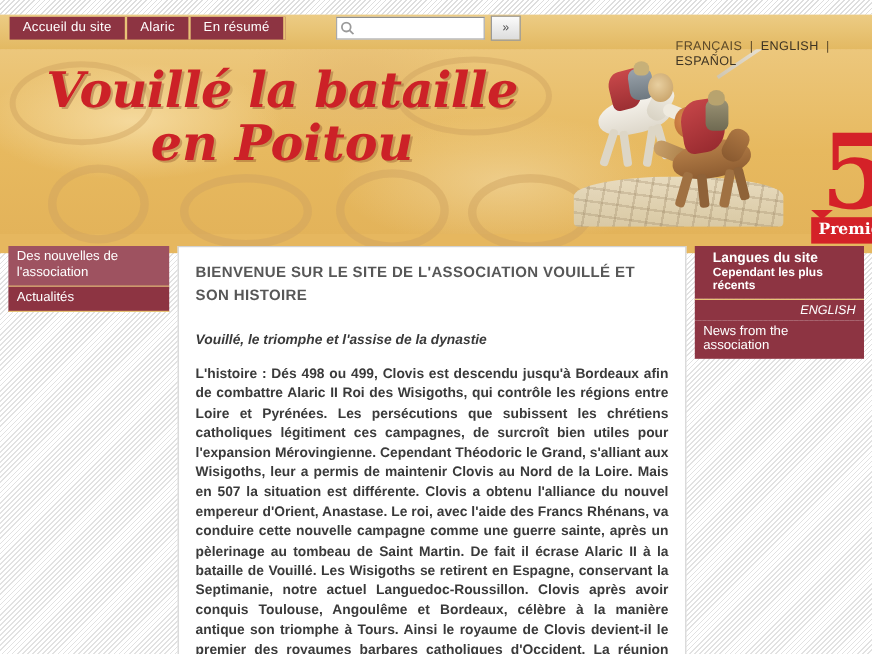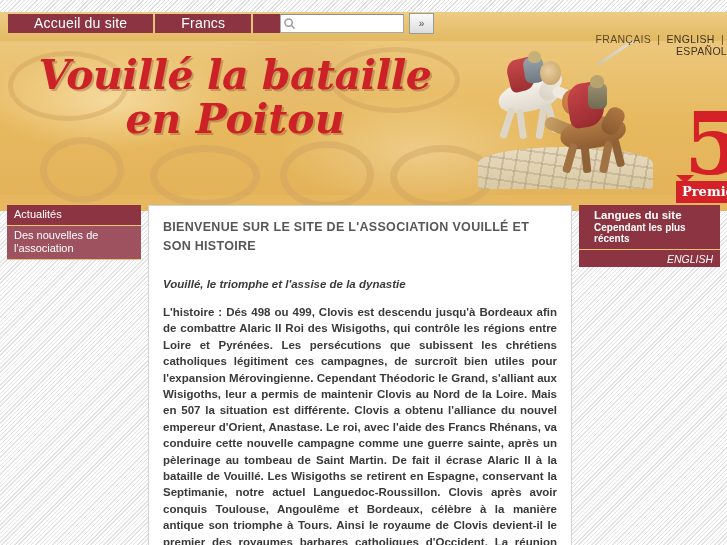--- a/index.html
+++ b/index.html
@@ -36,23 +36,23 @@
   }
   .nav {
     position: absolute; left: 7px; top: 14px;
     display: flex; align-items: stretch;
     height: 19px;
     border-left: 1px solid #e8c477;
   }
   .nav-item {
     background: #8d3442;
     color: #ffffff;
-    font-size: 14px;
+    font-size: 11px;
     line-height: 19px;
-    padding: 0 26px;
+    padding: 0 11px;
     border-right: 2px solid #e8c477;
     white-space: nowrap;
     letter-spacing: 0.2px;
     cursor: pointer;
   }
   .search-wrap {
     position: absolute; left: 280px; top: 13px;
     display: flex; align-items: center;
   }
   .search-field {
@@ -318,21 +318,21 @@
 </head>
 <body>
 
 <div class="page">
 
   <div class="topbar">
     <div class="topbar-stripe"></div>
 
     <div class="nav">
       <div class="nav-item">Accueil du site</div>
-      <div class="nav-item">Francs</div>
+      <div class="nav-item">Alaric</div>
       <div class="nav-item">En résumé</div>
     </div>
 
     <div class="search-wrap">
       <div class="search-field">
         <svg class="search-icon" viewBox="0 0 12 12">
           <circle cx="5" cy="5" r="4" fill="none" stroke="#9a9a9a" stroke-width="1.6"></circle>
           <line x1="8" y1="8" x2="11.5" y2="11.5" stroke="#9a9a9a" stroke-width="1.6"></line>
         </svg>
         <input class="search-input" type="text" placeholder="" style="">
@@ -387,39 +387,40 @@
         <div class="lance"></div>
       </div>
     </div>
 
     <div class="five">5</div>
     <div class="ribbon-notch"></div>
     <div class="ribbon">Premiè</div>
   </div>
 
   <div class="col-left">
+    <div class="side-item sub">Des nouvelles de l'association</div>
     <div class="side-item">Actualités</div>
-    <div class="side-item sub">Des nouvelles de l'association</div>
   </div>
 
   <div class="col-main">
     <h1 class="main-title">BIENVENUE SUR LE SITE DE L'ASSOCIATION VOUILLÉ ET SON HISTOIRE</h1>
     <p class="main-sub">Vouillé, le triomphe et l'assise de la dynastie</p>
     <p class="main-body">L'histoire : Dés 498 ou 499, Clovis est descendu jusqu'à Bordeaux afin de combattre Alaric II Roi des Wisigoths, qui contrôle les régions entre Loire et Pyrénées. Les persécutions que subissent les chrétiens catholiques légitiment ces campagnes, de surcroît bien utiles pour l'expansion Mérovingienne. Cependant Théodoric le Grand, s'alliant aux Wisigoths, leur a permis de maintenir Clovis au Nord de la Loire. Mais en 507 la situation est différente. Clovis a obtenu l'alliance du nouvel empereur d'Orient, Anastase. Le roi, avec l'aide des Francs Rhénans, va conduire cette nouvelle campagne comme une guerre sainte, après un pèlerinage au tombeau de Saint Martin. De fait il écrase Alaric II à la bataille de Vouillé. Les Wisigoths se retirent en Espagne, conservant la Septimanie, notre actuel Languedoc-Roussillon. Clovis après avoir conquis Toulouse, Angoulême et Bordeaux, célèbre à la manière antique son triomphe à Tours. Ainsi le royaume de Clovis devient-il le premier des royaumes barbares catholiques d'Occident. La réunion sous son autorité de l'ensemble des petits royaumes francs, par la politique ou le combat, occupera les quatre dernières années du règne du roi. Comme Alaric, Clovis jette également les bases d'un code juridique, la Loi salique ; enfin, quelques mois avant sa mort, il convoque son concile à Orléans</p>
   </div>
 
   <div class="col-right">
     <div class="right-head">
       <span class="t1">Langues du site</span>
       <span class="t2">Cependant les plus récents</span>
     </div>
     <div class="right-lang">ENGLISH</div>
-  </div>
-
-  <div style="position:absolute;left:563px;top:33px;font-size:10.5px;color:#5d4a2a;letter-spacing:.3px;text-align:right;">
+    <div class="right-link">News from the association</div>
+  </div>
+
+  <div style="position:absolute;left:563px;top:33px;font-size:10.5px;color:#5d4a2a;letter-spacing:.3px;">
     <span>FRANÇAIS</span>
     <span style="margin:0 3px;">|</span>
     <span style="color:#3d3323;">ENGLISH</span>
     <span style="margin:0 3px;">|</span>
     <span style="color:#3d3323;">ESPAÑOL</span>
   </div>
 
 </div>
 
 </body></html>

